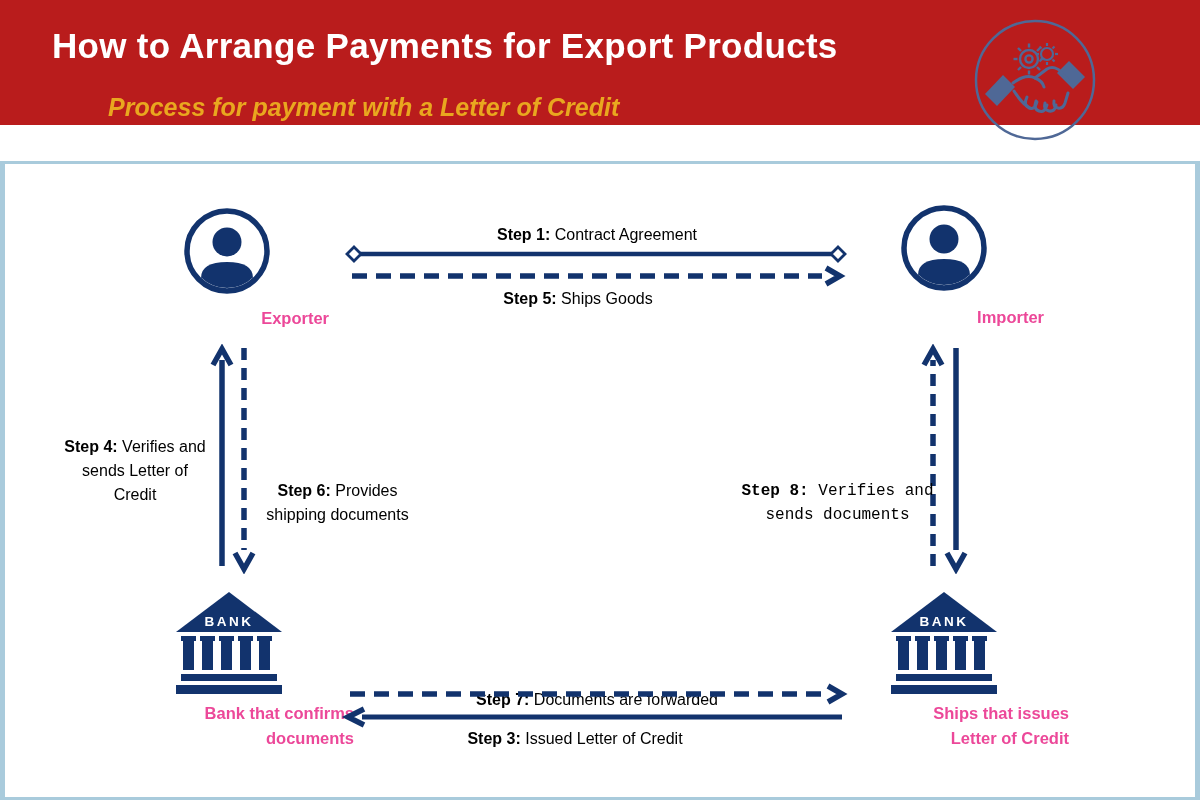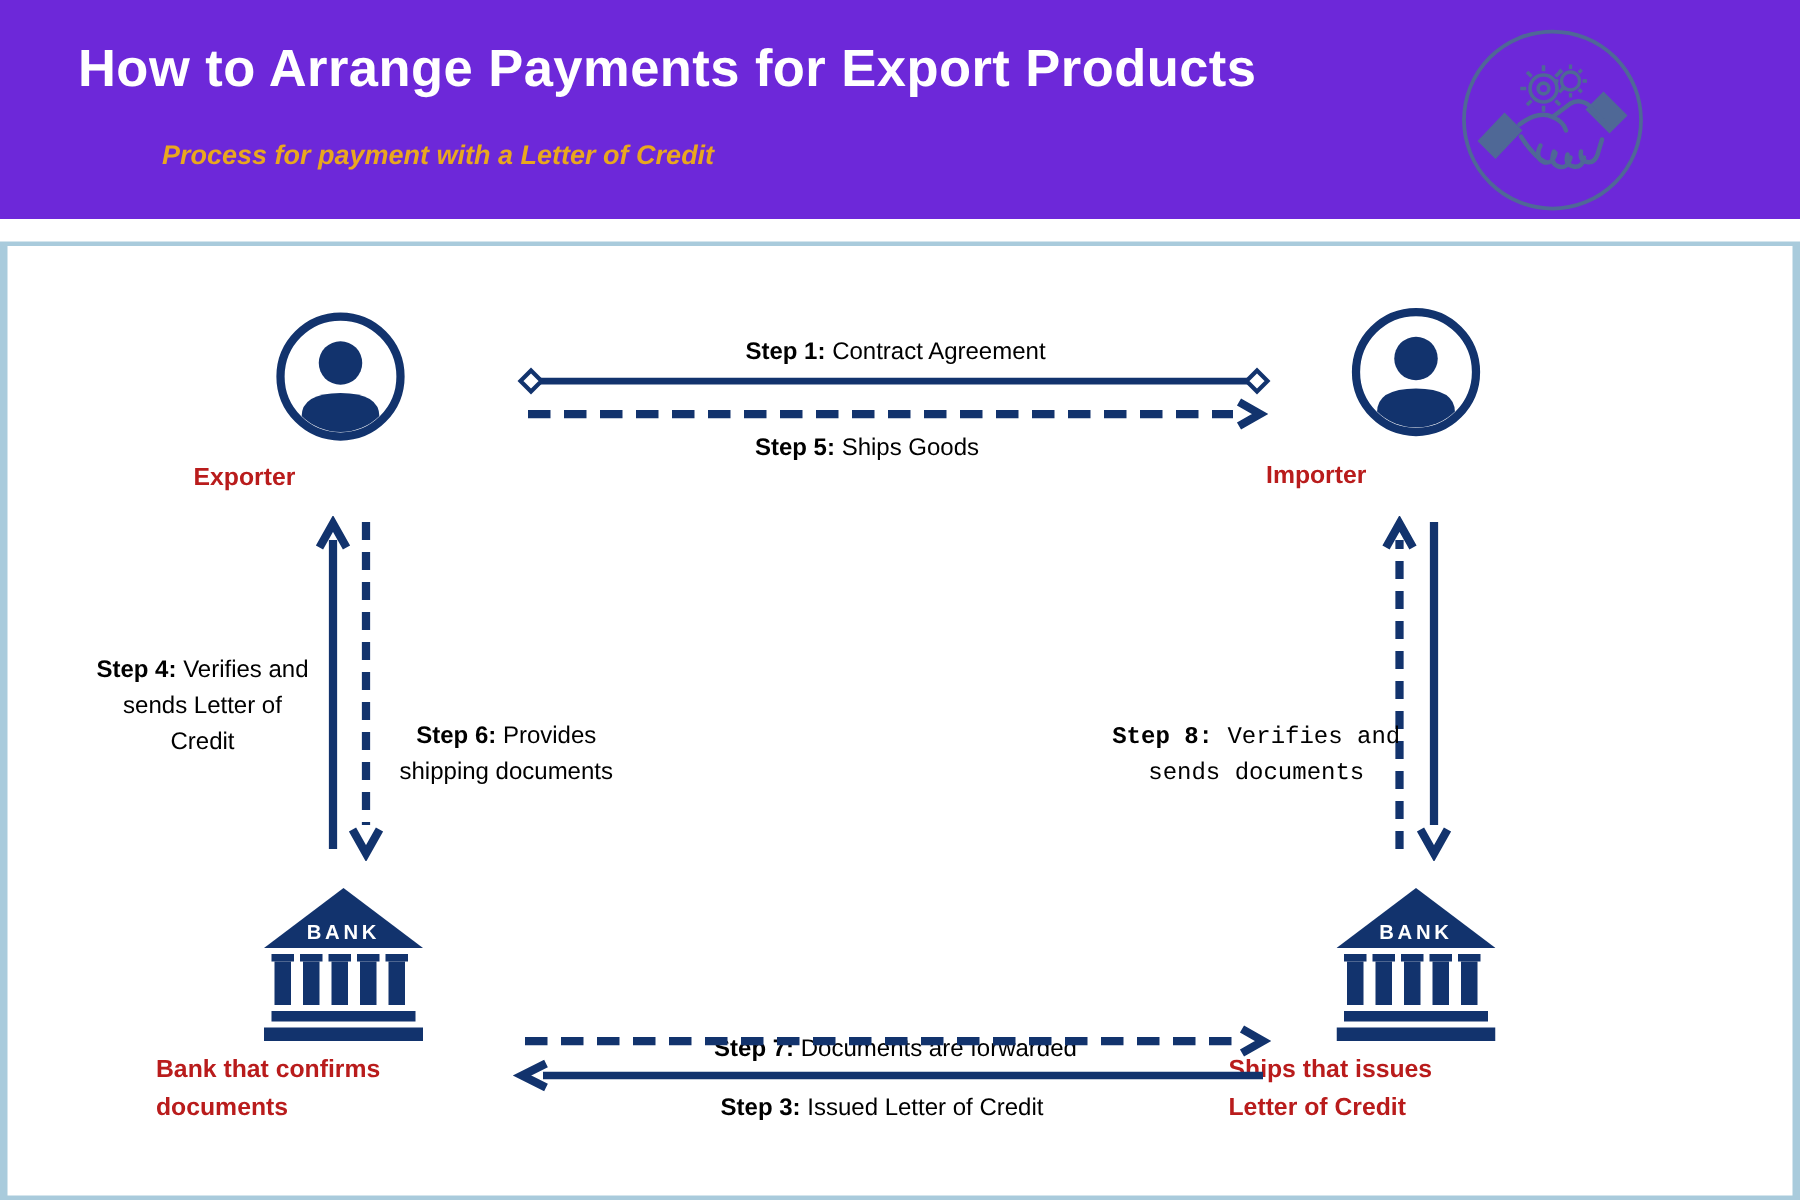--- a/index.html
+++ b/index.html
@@ -1,32 +1,32 @@
 <!DOCTYPE html>
 <html><head>
 <meta charset="utf-8">
 <style>
   html,body{margin:0;padding:0;background:#fff;}
   body{width:1200px;height:800px;font-family:"Liberation Sans",sans-serif;}
   .canvas{position:relative;width:1200px;height:800px;background:#fff;overflow:hidden;}
   .abs{position:absolute;}
 
   
-  .header{left:0;top:0;width:1200px;height:146px;background:#6d28d9;}
+  .header{left:0;top:0;width:1200px;height:125px;background:#b91c1c;}
   .title{left:52px;top:26px;width:1000px;color:#FFFFFF;font-size:35px;font-weight:bold;letter-spacing:.3px;}
-  .subtitle{left:108px;top:93px;width:700px;color:#E9A71F;font-size:18px;font-weight:bold;font-style:italic;}
+  .subtitle{left:108px;top:93px;width:700px;color:#E9A71F;font-size:25px;font-weight:bold;font-style:italic;}
 
   
   .content-frame{left:0;top:161px;width:1190px;height:633px;background:#fff;
     border-left:5px solid #A9CBDC;border-right:5px solid #A9CBDC;
     border-bottom:6px solid #A9CBDC;border-top:3px solid #A9CBDC;}
 
   .step-text{color:#000000;font-size:16px;text-align:center;line-height:24px;}
   .b{font-weight:bold;}
-  .actor-label{color:#b91c1c;font-size:16.5px;font-weight:bold;text-align:left;line-height:25px;}
+  .actor-label{color:#ec4899;font-size:16.5px;font-weight:bold;text-align:right;line-height:25px;}
 
   svg{display:block;}
 </style>
 </head>
 <body>
 
 <div class="canvas">
 
   <div class="abs header">
     <div class="abs title">How to Arrange Payments for Export Products</div>
@@ -209,18 +209,18 @@
   </div>
   <svg class="abs" style="left:342px;top:683px;" width="508" height="22" viewBox="0 0 508 22">
     <line x1="8" y1="11" x2="482" y2="11" stroke="#12336D" stroke-width="5.5" stroke-dasharray="15 9"></line>
     <polyline points="486,3 500,11 486,19" fill="none" stroke="#12336D" stroke-width="5.5"></polyline>
   </svg>
 
   <svg class="abs" style="left:340px;top:706px;" width="510" height="22" viewBox="0 0 510 22">
     <line x1="22" y1="11" x2="502" y2="11" stroke="#12336D" stroke-width="5"></line>
     <polyline points="24,3 8,11 24,19" fill="none" stroke="#12336D" stroke-width="5.5"></polyline>
   </svg>
-  <div class="abs step-text" style="left:388px;top:727px;width:400px;">
+  <div class="abs step-text" style="left:375px;top:727px;width:400px;">
     <span class="b">Step 3:</span>
     <span>Issued Letter of Credit</span>
   </div>
 
 </div>
 
 </body></html>

